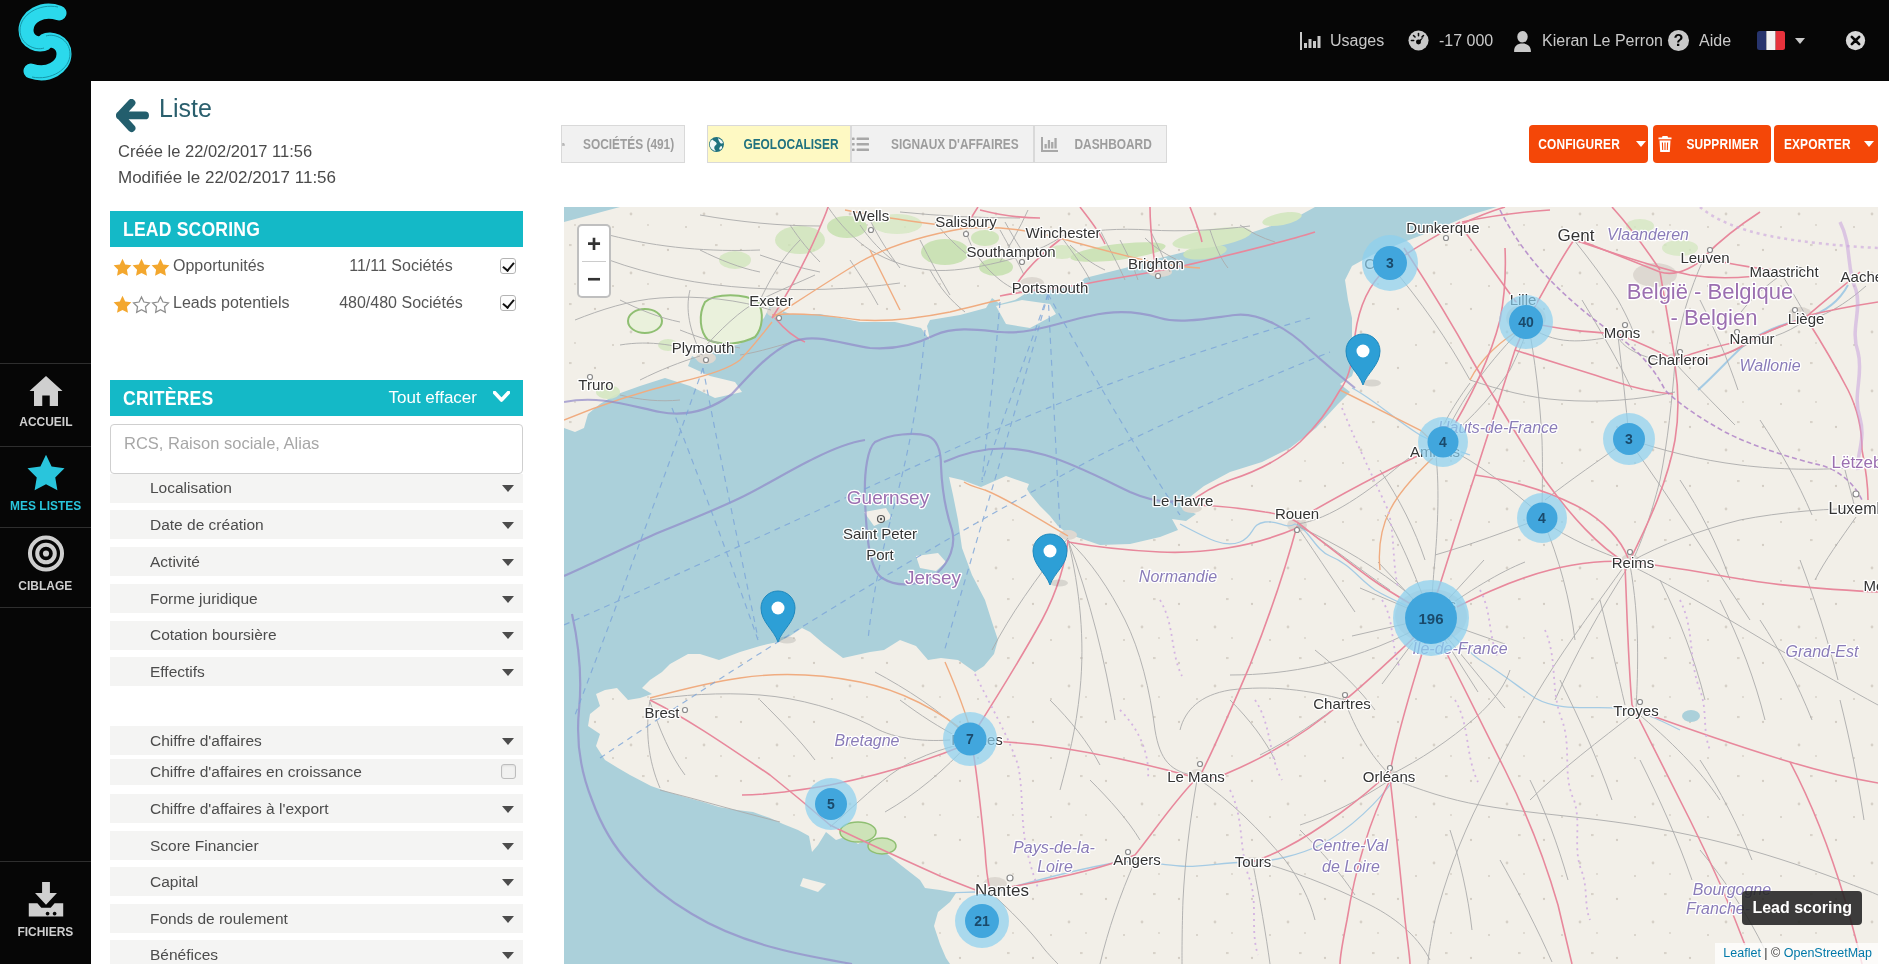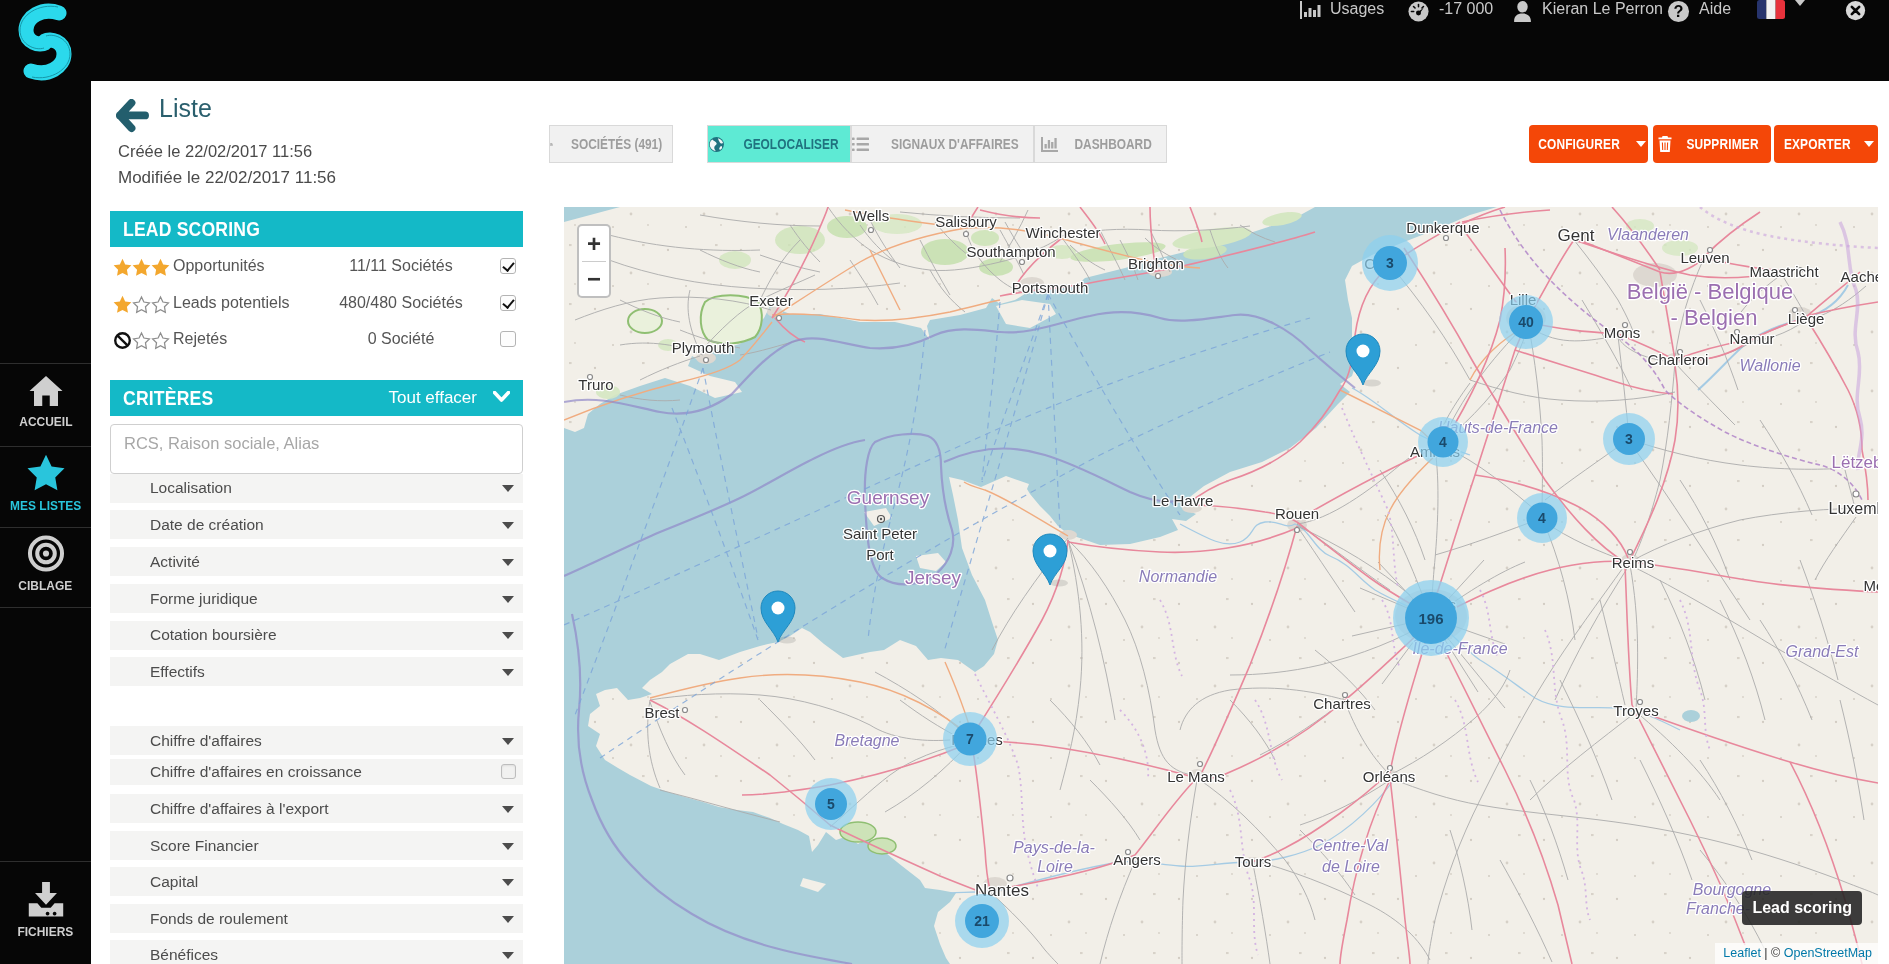--- a/index.html
+++ b/index.html
@@ -3,41 +3,41 @@
 <meta charset="utf-8">
 <title>Liste</title>
 <style>
   * { margin:0; padding:0; box-sizing:border-box; }
   html,body { width:1889px; height:964px; overflow:hidden; background:#fff;
     font-family:"Liberation Sans", sans-serif; position:relative; }
   .abs { position:absolute; }
   
   #header { position:absolute; left:0; top:0; width:1889px; height:81px; background:#060606; z-index:30; }
   #sidebar { position:absolute; left:0; top:0; width:91px; height:964px; background:#060606; z-index:31; }
-  .hitem { position:absolute; top:0; height:81px; display:flex; color:#c9c9c9; font-size:16px; }
+  .hitem { position:absolute; top:0; height:81px; display:flex; align-items:center; color:#c9c9c9; font-size:16px; }
   .hicon { margin-right:9px; display:inline-flex; }
   .navsep { position:absolute; left:0; width:91px; height:0; border-top:1px solid #2e2e2e; }
   .navitem { position:absolute; left:0; width:91px; text-align:center; color:#cfcfcf; }
   .navitem .lbl { font-weight:bold; font-size:13px; letter-spacing:0px; display:inline-block; transform:scaleX(.92); }
   .navitem.active, .navitem.active .lbl { color:#29c5dc; }
   
   #content { position:absolute; left:91px; top:81px; width:1798px; height:883px; background:#fff; z-index:5; }
   .teal-bar { position:absolute; left:19px; width:413px; height:36px; background:#14b9c7; color:#fff; }
   .teal-bar .t { position:absolute; left:13px; top:7px; font-size:20px; font-weight:bold; display:inline-block; transform:scaleX(.88); transform-origin:0 50%; letter-spacing:.2px; }
   .lsrow { position:absolute; left:19px; width:413px; height:24px; font-size:16px; color:#555; }
   .cb { position:absolute; right:7px; top:2px; width:16px; height:16px; border:1px solid #b4b4b4; border-radius:3px; background:#fdfdfd; }
   .cb.checked:after { content:""; position:absolute; left:4px; top:1px; width:5px; height:9px; border-right:2.6px solid #111; border-bottom:2.6px solid #111; transform:rotate(40deg); }
   .acc { position:absolute; left:19px; width:413px; background:#f4f4f3; color:#4c4c4c; font-size:15.5px; }
   .acc .al { position:absolute; left:12px; top:50%; transform:translateY(-50%);margin-left:28px; }
   .acc .caret { position:absolute; right:9px; top:50%; margin-top:-3px; width:0; height:0; border-left:6px solid transparent; border-right:6px solid transparent; border-top:7px solid #4c4c4c; }
   .acc .cb2 { position:absolute; right:7px; top:50%; margin-top:-8px; width:15px; height:15px; border:1px solid #bdbdbd; border-radius:3px; background:#f1f1f0; box-shadow:inset 0 1px 2px rgba(0,0,0,.08); }
   
   .tab { position:absolute; top:44px; height:38px; background:#f1f1f1; border:1px solid #d9d9d9; color:#9d9d9d; font-weight:bold; display:flex; align-items:center; justify-content:center; }
   .tab .tl { display:inline-block; transform:scaleX(.82); font-size:14.5px; white-space:nowrap; }
-  .tab.active { background:#5eead4; color:#20727f; }
+  .tab.active { background:#fef9c3; color:#20727f; }
   
   .obtn { position:absolute; top:44px; height:38px; background:#f44708; border-radius:4px; color:#fff; font-weight:bold; display:flex; align-items:center; justify-content:center; }
   .obtn .tl { display:inline-block; transform:scaleX(.85); font-size:14px; white-space:nowrap; letter-spacing:.2px; }
   .dcaret { display:inline-block; width:0; height:0; border-left:5px solid transparent; border-right:5px solid transparent; border-top:6px solid #fff; margin-left:8px; }
   
   #map { position:absolute; left:473px; top:126px; width:1314px; height:757px; background:#abd0da; overflow:hidden; }
   #zoomctl { position:absolute; left:13px; top:17px; width:34px; height:74px; background:#fff; border:2px solid rgba(0,0,0,.25); border-radius:5px; z-index:20; }
   #zoomctl .zi { position:absolute; left:0; width:30px; height:35px; text-align:center; font-size:24px; font-weight:bold; color:#333; line-height:33px; }
   #tooltip { position:absolute; right:16px; bottom:39px; background:rgba(34,34,34,.88); color:#fff; font-weight:bold; font-size:16px; padding:8px 10px; border-radius:4px; z-index:21; }
   #attrib { position:absolute; right:0px; bottom:0px; background:rgba(255,255,255,.75); color:#333; font-size:12.5px; padding:3px 6px 4px 8px; z-index:21; }
@@ -179,31 +179,20 @@
   <div class="lsrow" style="top:212px">
     <svg class="abs" style="left:3px;top:2px" width="57" height="19" viewBox="0 0 72 24">
       <path d="M12 1 L15.4 8.1 23.2 9.2 17.6 14.7 18.9 22.5 12 18.8 5.1 22.5 6.4 14.7 0.8 9.2 8.6 8.1 Z" fill="#f3a72e"></path>
       <path d="M36 2.5 L39 8.9 46 9.9 41 14.8 42.1 21.8 36 18.5 29.9 21.8 31 14.8 26 9.9 33 8.9 Z" fill="#fff" stroke="#8e8e8e" stroke-width="1.6"></path>
       <path d="M60 2.5 L63 8.9 70 9.9 65 14.8 66.1 21.8 60 18.5 53.9 21.8 55 14.8 50 9.9 57 8.9 Z" fill="#fff" stroke="#8e8e8e" stroke-width="1.6"></path>
     </svg>
     <span class="abs" style="left:63px;top:1px">Leads potentiels</span>
     <span class="abs" style="left:196px;top:1px;width:190px;text-align:center">480/480 Sociétés</span>
     <span class="cb checked"></span>
   </div>
-  <div class="lsrow" style="top:248px">
-    <svg class="abs" style="left:3px;top:2px" width="57" height="19" viewBox="0 0 72 24">
-      <circle cx="12" cy="12" r="9.2" fill="none" stroke="#111" stroke-width="3"></circle>
-      <path d="M5.8 5.8 L18.2 18.2" stroke="#111" stroke-width="3"></path>
-      <path d="M36 2.5 L39 8.9 46 9.9 41 14.8 42.1 21.8 36 18.5 29.9 21.8 31 14.8 26 9.9 33 8.9 Z" fill="#fff" stroke="#8e8e8e" stroke-width="1.6"></path>
-      <path d="M60 2.5 L63 8.9 70 9.9 65 14.8 66.1 21.8 60 18.5 53.9 21.8 55 14.8 50 9.9 57 8.9 Z" fill="#fff" stroke="#8e8e8e" stroke-width="1.6"></path>
-    </svg>
-    <span class="abs" style="left:63px;top:1px">Rejetés</span>
-    <span class="abs" style="left:196px;top:1px;width:190px;text-align:center">0 Société</span>
-    <span class="cb"></span>
-  </div>
 
   <div class="teal-bar" style="top:299px">
     <span class="t">CRITÈRES</span>
     <span class="abs" style="right:46px;top:8px;font-size:17px;">Tout effacer</span>
     <svg class="abs" style="right:13px;top:11px" width="17" height="13" viewBox="0 0 17 13">
         <path d="M1.5 1.5 L8.5 9 L15.5 1.5" fill="none" stroke="#fff" stroke-width="3.6" stroke-linecap="round" stroke-linejoin="round"></path>
       </svg>
   </div>
   <div class="abs" style="left:19px;top:343px;width:413px;height:50px;border:1px solid #cfcfcf;border-radius:4px;background:#fff;">
     <span class="abs" style="left:13px;top:9px;color:#a7a7a7;font-size:16.5px;">RCS, Raison sociale, Alias</span>
@@ -255,21 +244,21 @@
     </div>
   <div class="acc" style="top:823px;height:29px">
       <span class="al">Fonds de roulement</span>
       <span class="caret"></span>
     </div>
   <div class="acc" style="top:859px;height:29px">
       <span class="al">Bénéfices</span>
       <span class="caret"></span>
     </div>
 
-  <div class="tab" style="left:458px;width:124px">
+  <div class="tab" style="left:470px;width:124px">
     <svg width="15" height="17" viewBox="0 0 15 17" style="margin-right:8px">
         <path d="M1 0 L11 0 L11 16 L8 16 L8 13 L4 13 L4 16 L1 16 Z M3 2.2 L5 2.2 L5 4.2 L3 4.2 Z M7 2.2 L9 2.2 L9 4.2 L7 4.2 Z M3 5.8 L5 5.8 L5 7.8 L3 7.8 Z M7 5.8 L9 5.8 L9 7.8 L7 7.8 Z M3 9.4 L5 9.4 L5 11.4 L3 11.4 Z M7 9.4 L9 9.4 L9 11.4 L7 11.4 Z" fill="#a8a8a8" fill-rule="evenodd"></path>
         <rect x="11" y="4" width="3" height="12" fill="#a8a8a8"></rect>
       </svg>
     <span class="tl">SOCIÉTÉS (491)</span>
   </div>
   <div class="tab active" style="left:616px;width:144px">
     <svg width="17" height="17" viewBox="0 0 24 24" style="margin-right:8px">
         <circle cx="12" cy="12" r="10.5" fill="#20727f"></circle>
         <g fill="#fff">

